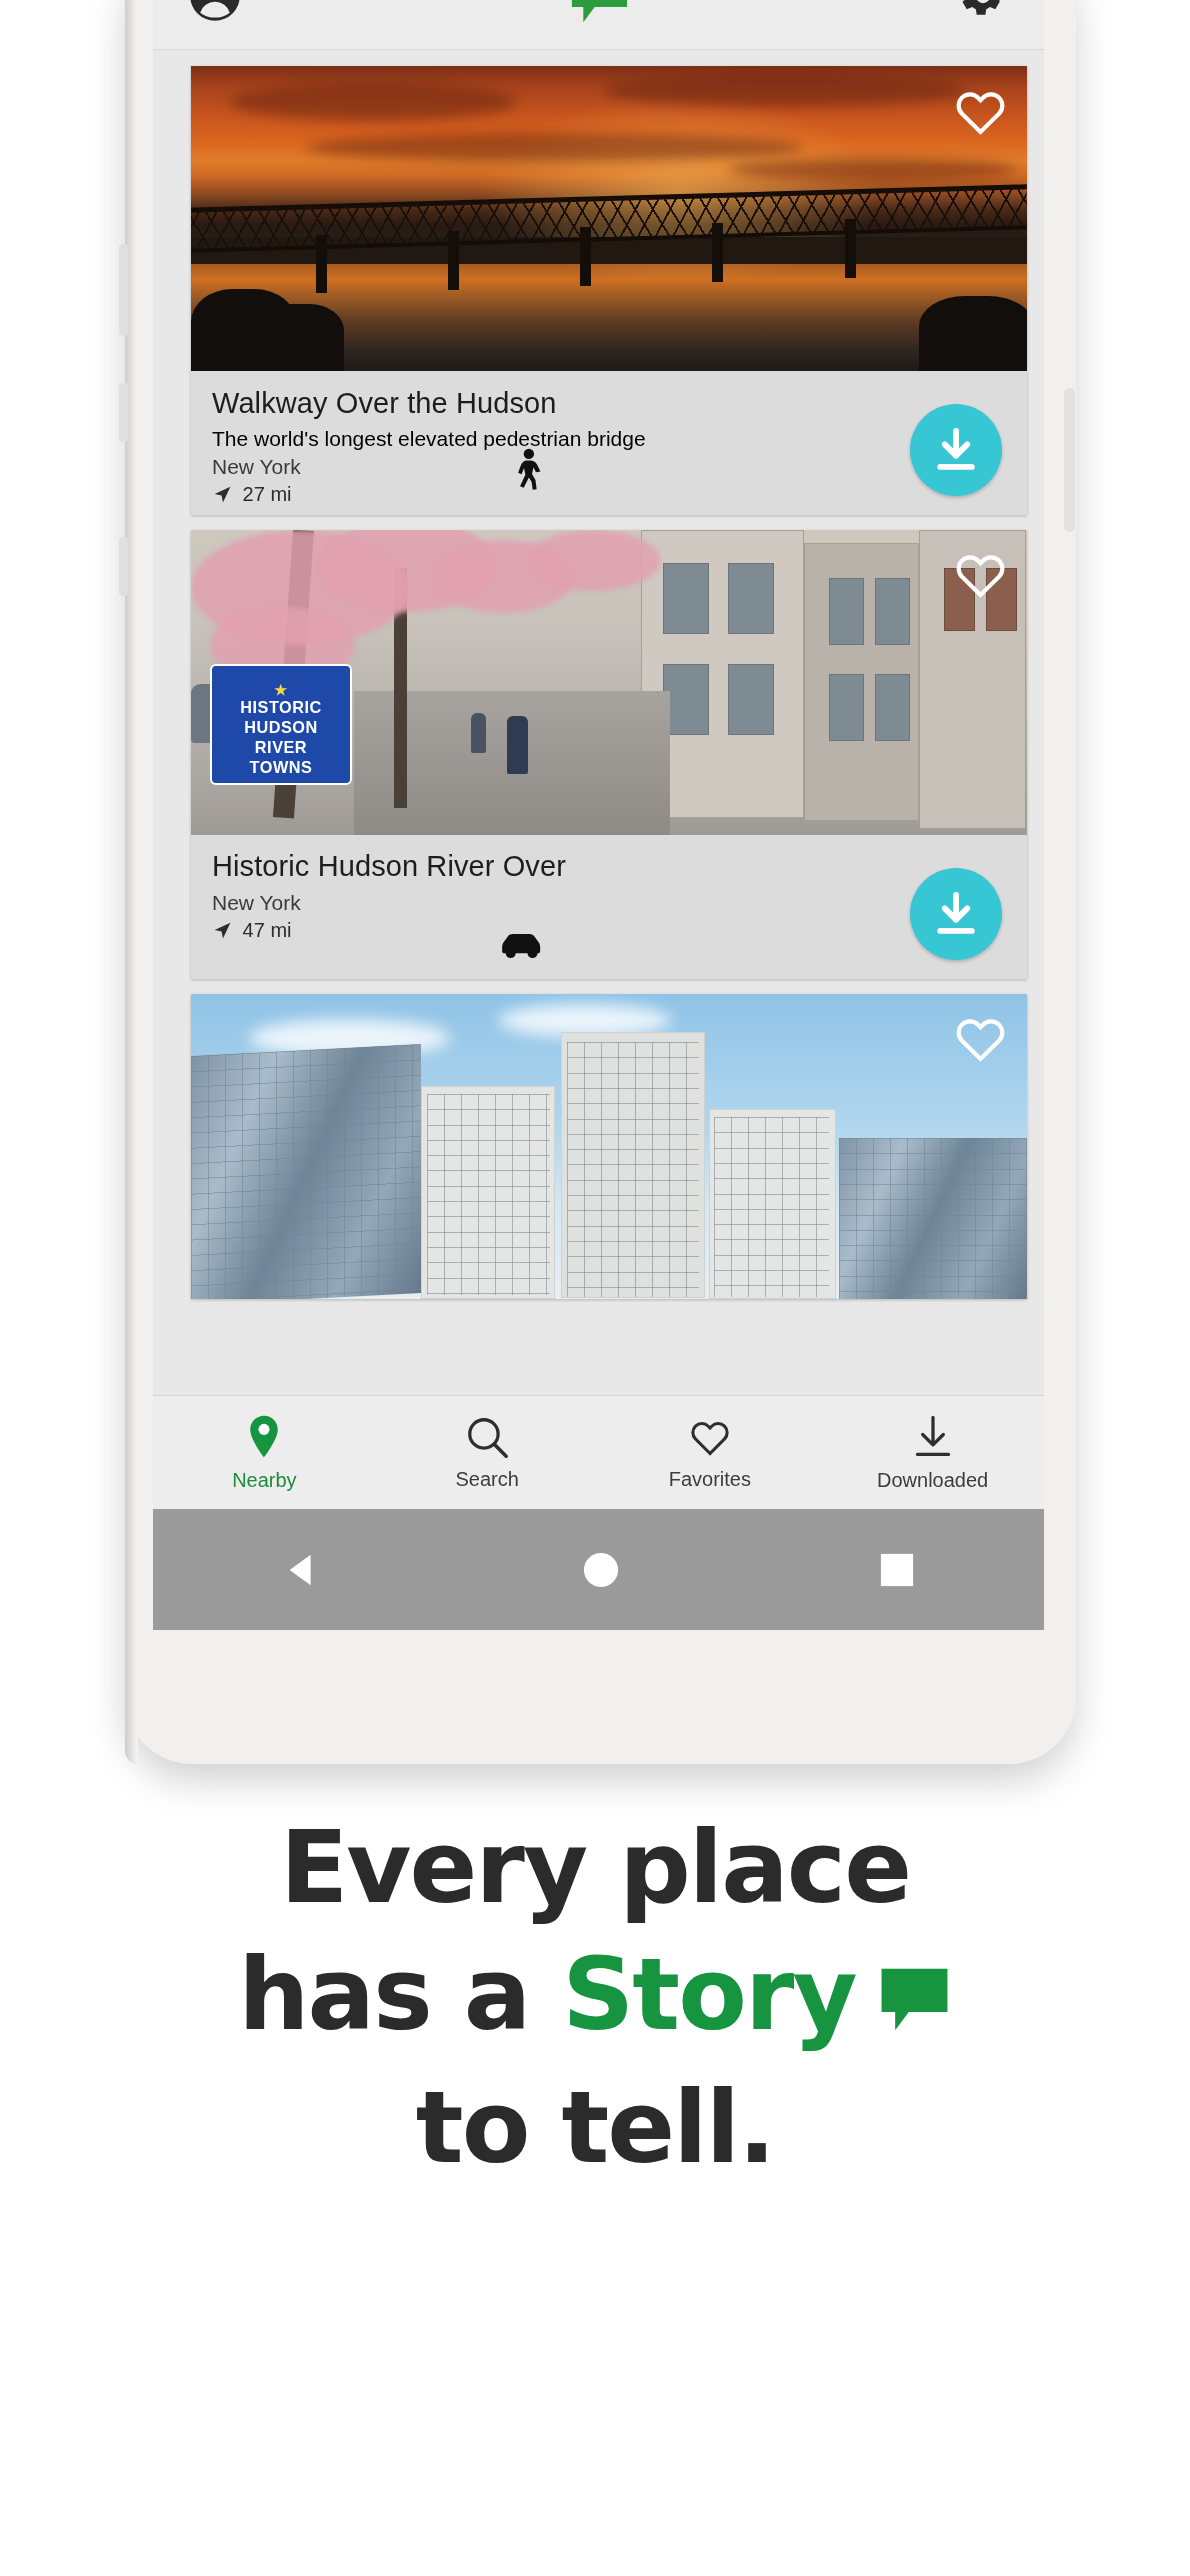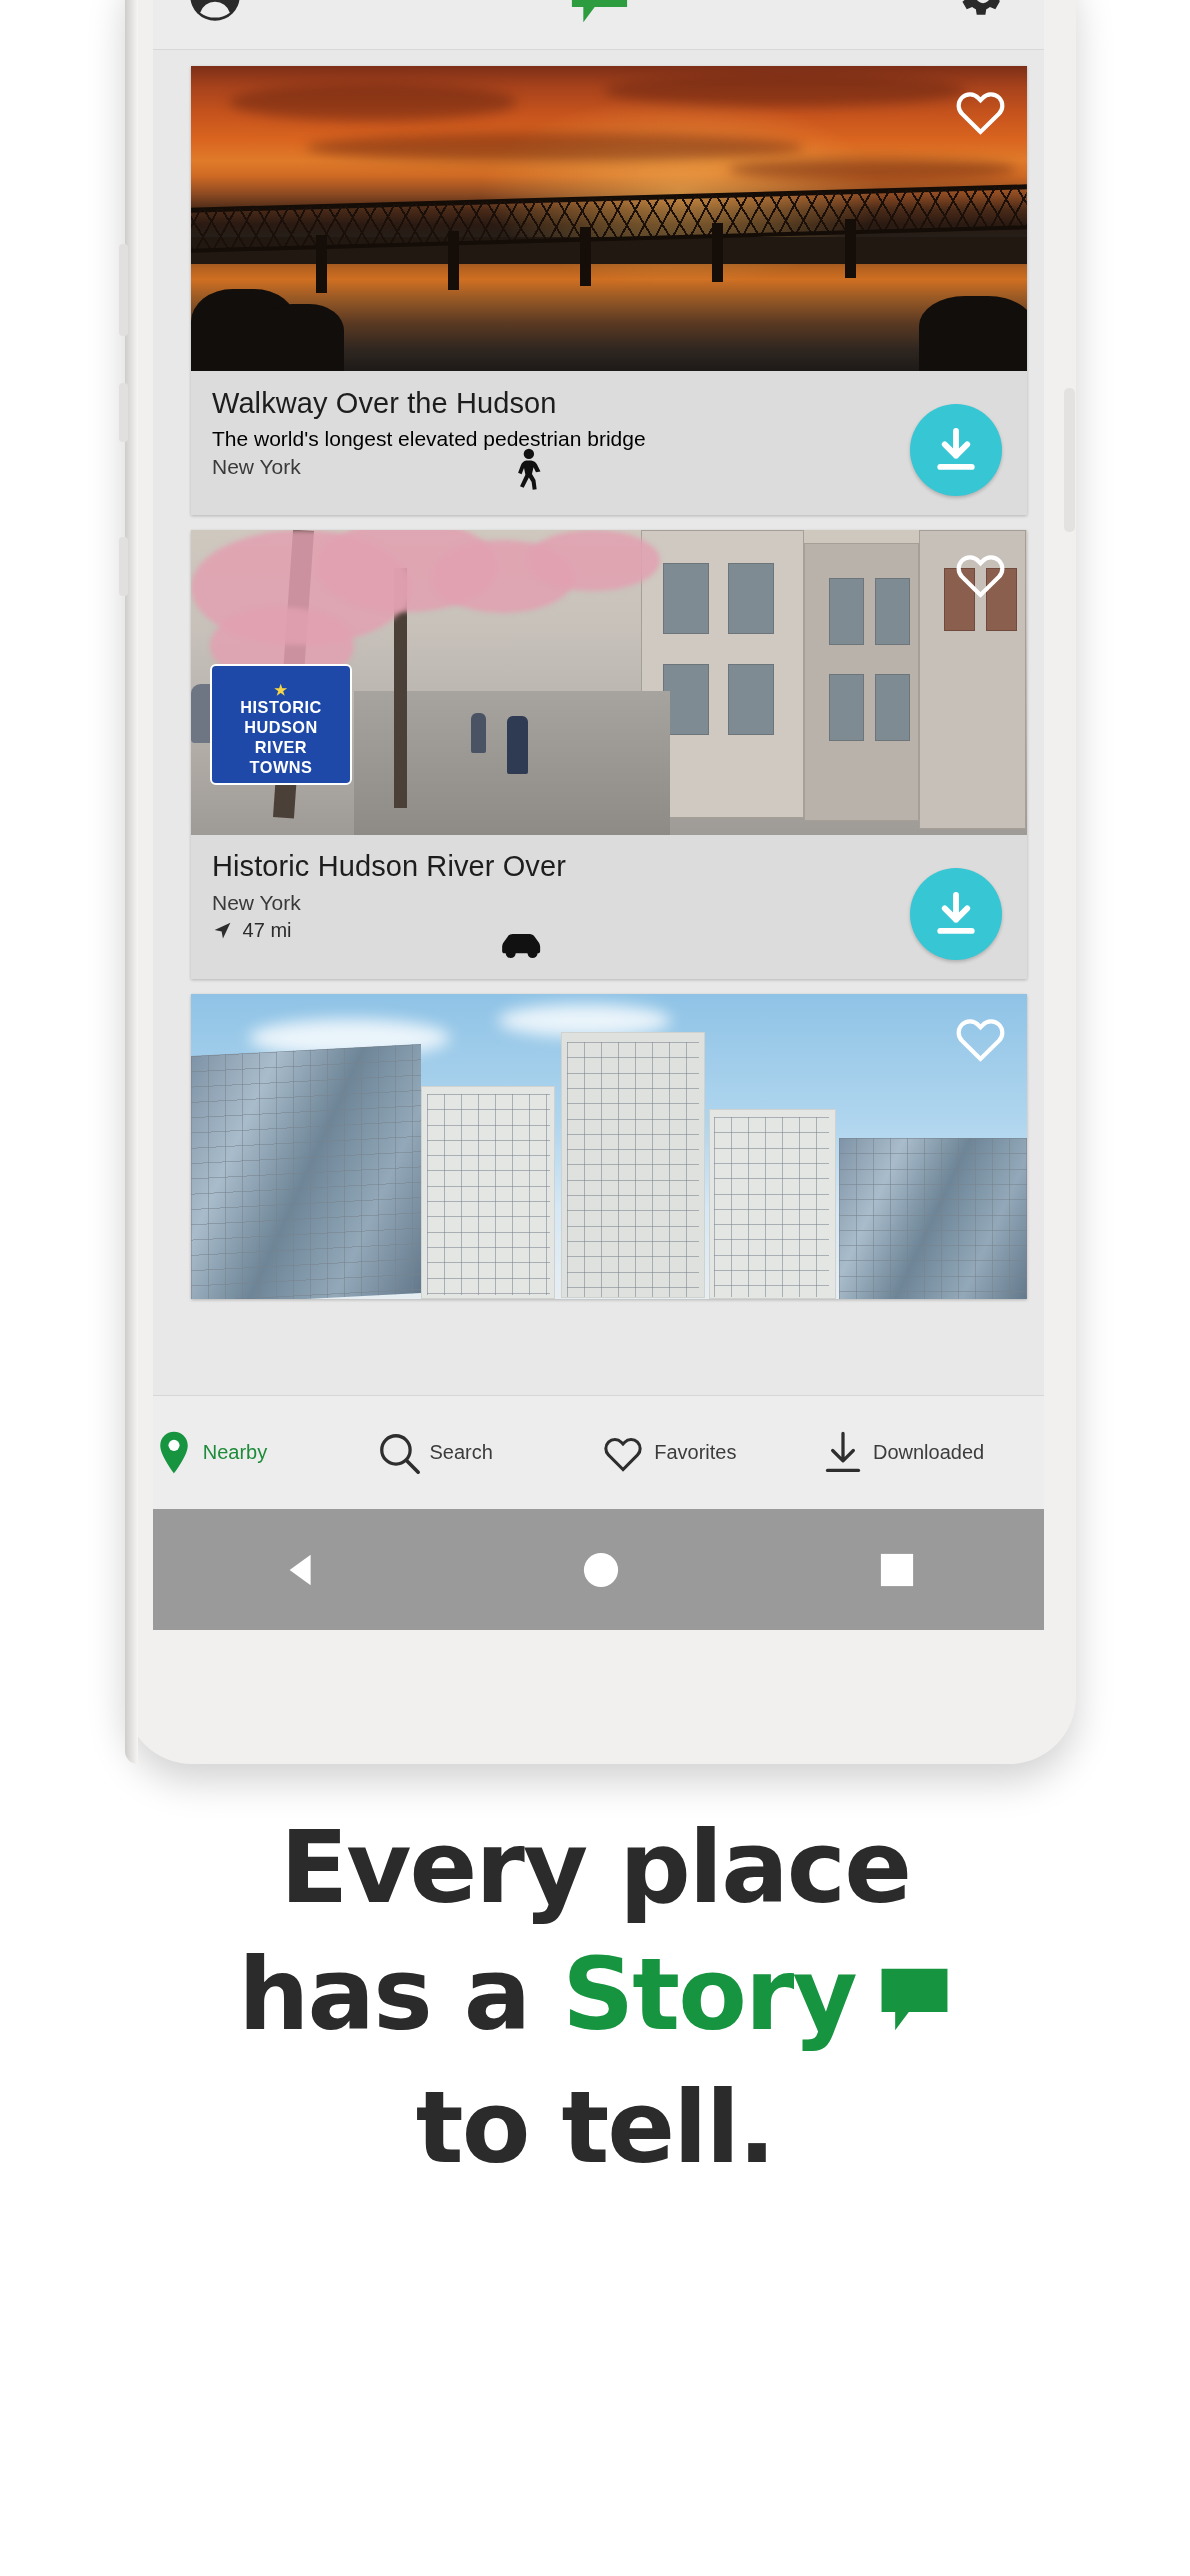--- a/index.html
+++ b/index.html
@@ -326,22 +326,23 @@
     width: 891px;
     height: 113px;
     background: #ededed;
     border-top: 1px solid #d6d6d6;
     display: flex;
     align-items: center;
   }
   .nav-item {
     flex: 1;
     display: flex;
-    flex-direction: row;
+    flex-direction: column;
     align-items: center;
+    justify-content: center;
     gap: 7.7px;
   }
   .nav-label {
     font-size: 20px;
     color: #3c3c3c;
   }
   .nav-label.active { color: #1e8b3a; }
 
   
   #system-bar {
@@ -450,20 +451,26 @@
         <div class="heart-btn">
           <svg width="59" height="59" viewBox="0 0 24 24">
             <path d="M12 20.3 4.6 13a4.6 4.6 0 1 1 6.5-6.5l.9.9.9-.9A4.6 4.6 0 1 1 19.4 13z" fill="none" stroke="#ffffff" stroke-width="1.7"></path>
           </svg>
         </div>
       </div>
       <div class="card-body">
         <p class="card-title">Walkway Over the Hudson</p>
         <p class="card-sub">The world's longest elevated pedestrian bridge</p>
         <p class="card-region">New York</p>
+        <div class="card-dist">
+          <svg width="21" height="21" viewBox="0 0 24 24">
+            <path d="M3 11.5 21 3 12.5 21 11 13z" fill="#2c2c2c"></path>
+          </svg>
+          <span>27 mi</span>
+        </div>
         <div class="mode-icon">
           <svg width="42" height="52" viewBox="0 0 24 30">
             <circle cx="12.5" cy="3.4" r="3" fill="#111"></circle>
             <path d="M11 7.2c-1.5.3-2.6 1.3-3.1 2.7l-1.6 4.4 2 .8 1.4-3.6.8 4-3.1 6.5 2.1 1 3-6 1.6 2.6.6 4.5 2.3-.3-.7-5.3-2-3.5.9-3.9 1.4 2.9 2.6-.5-2-4c-.6-1.3-1.9-2.2-3.4-2.3z" fill="#111"></path>
           </svg>
         </div>
         <div class="dl-btn">
           <svg width="54" height="54" viewBox="0 0 24 24">
             <path d="M12 3.5v11m0 0 5-5m-5 5-5-5" fill="none" stroke="#ffffff" stroke-width="2.6" stroke-linecap="round" stroke-linejoin="round"></path>
             <path d="M5 19.5h14" stroke="#ffffff" stroke-width="2.6" stroke-linecap="round"></path>

